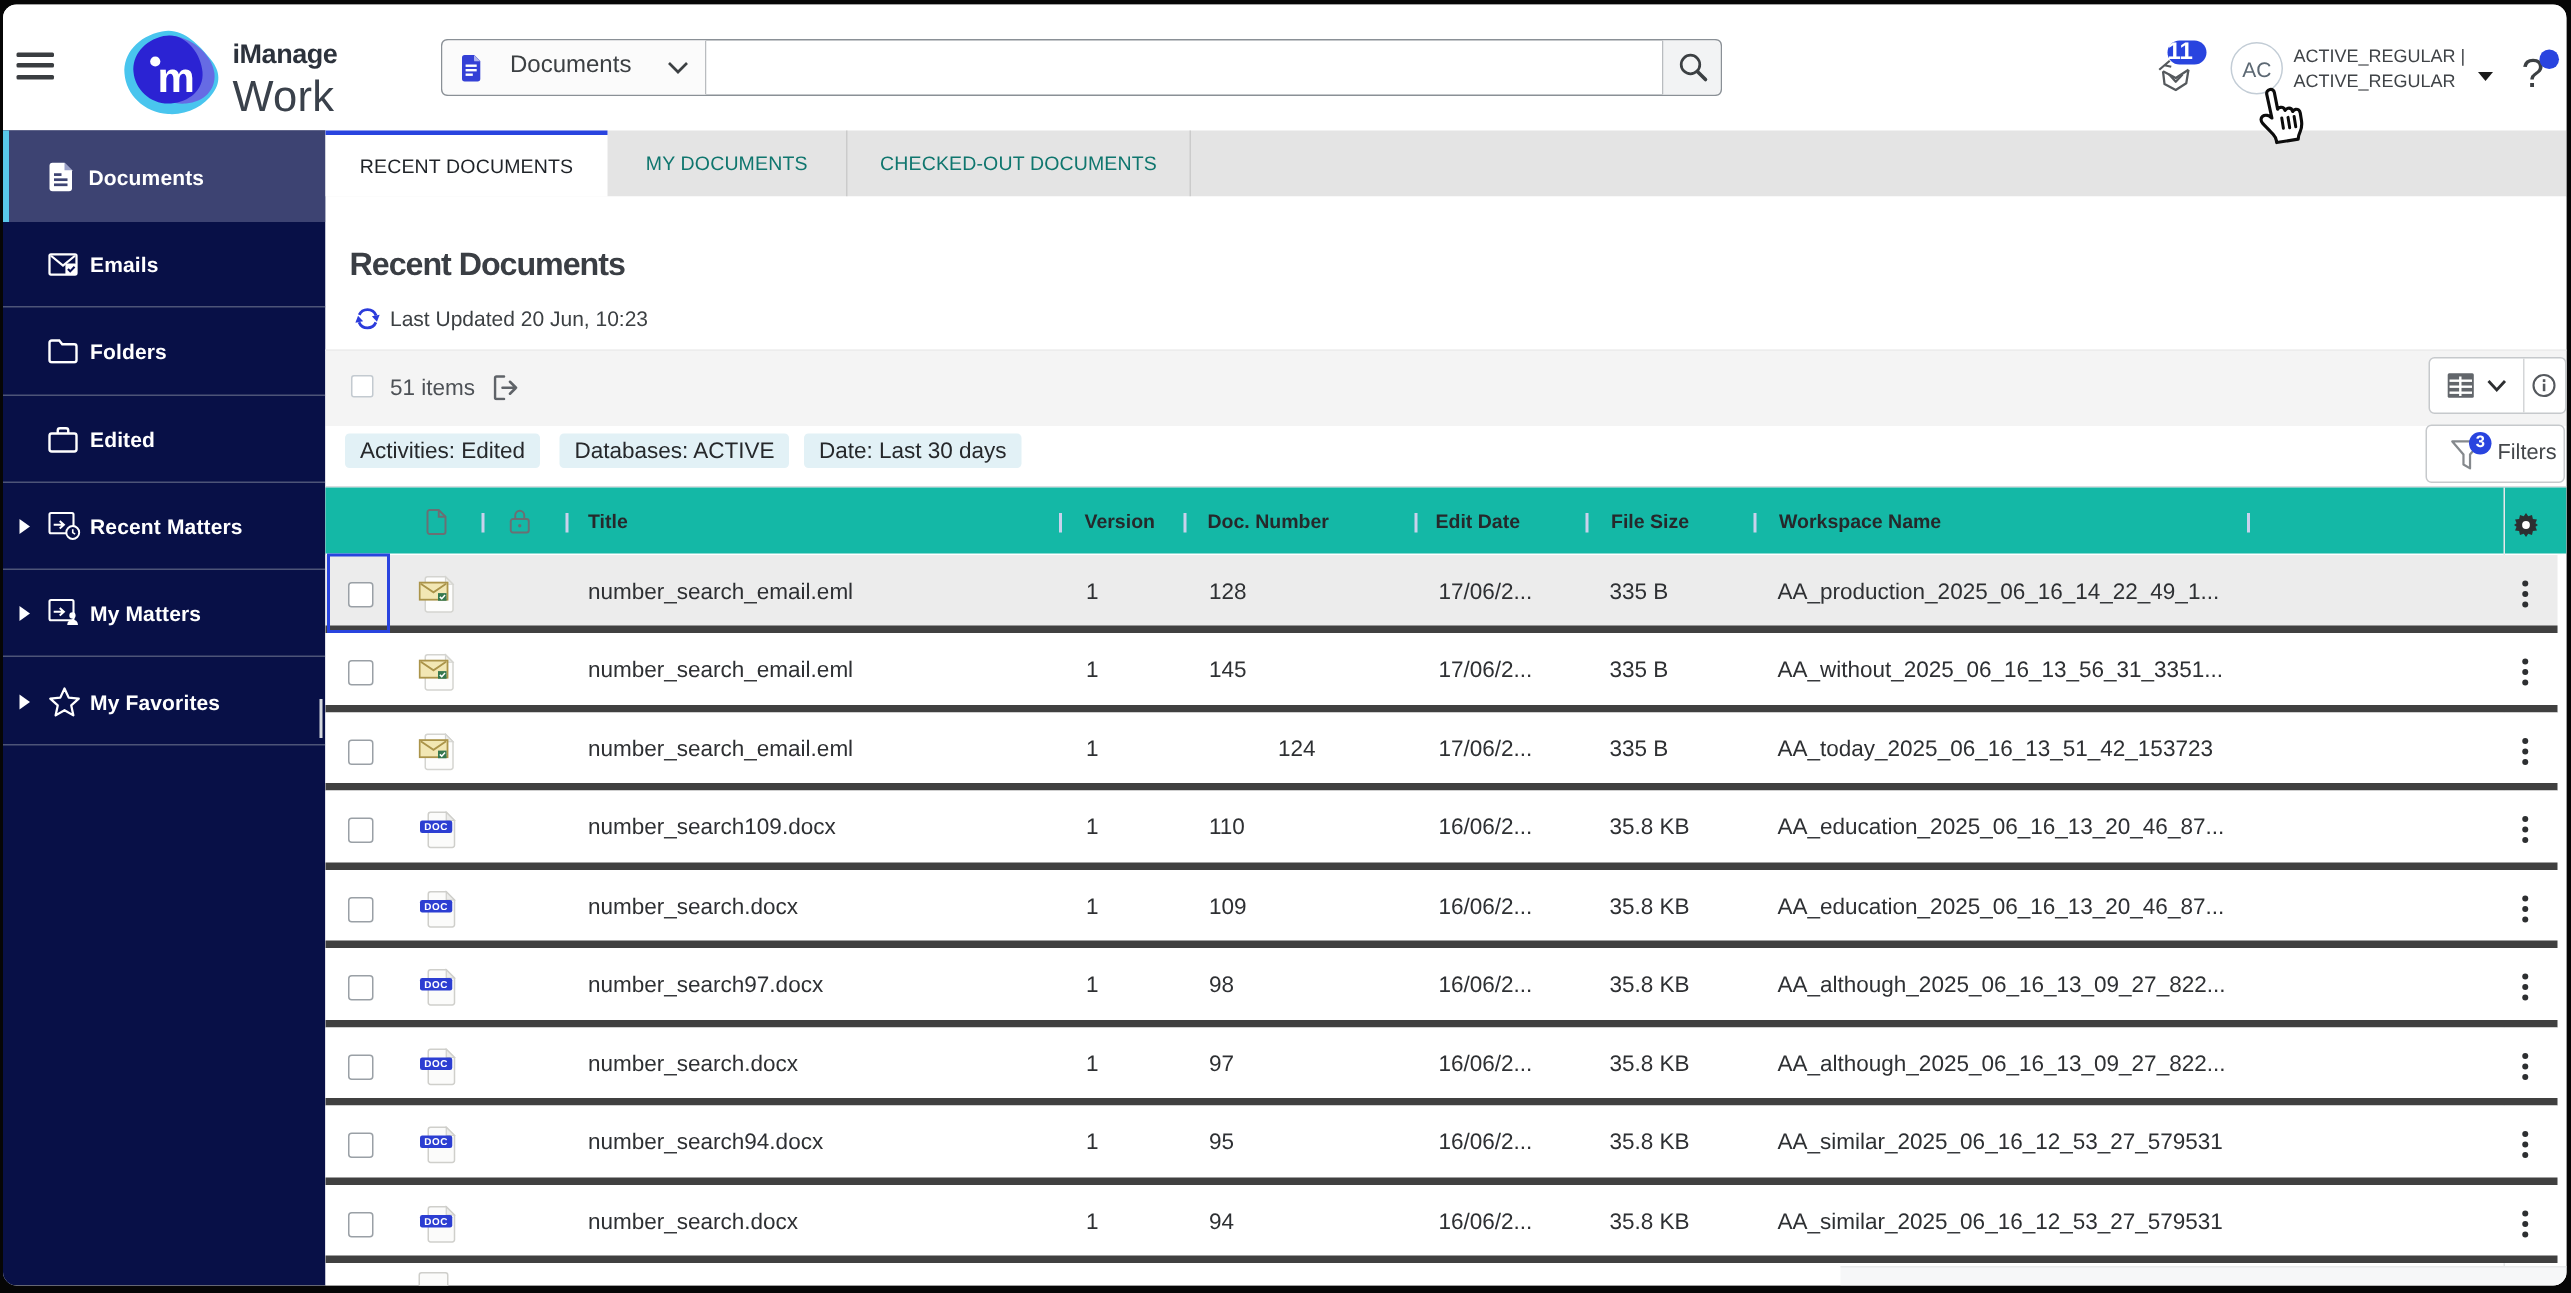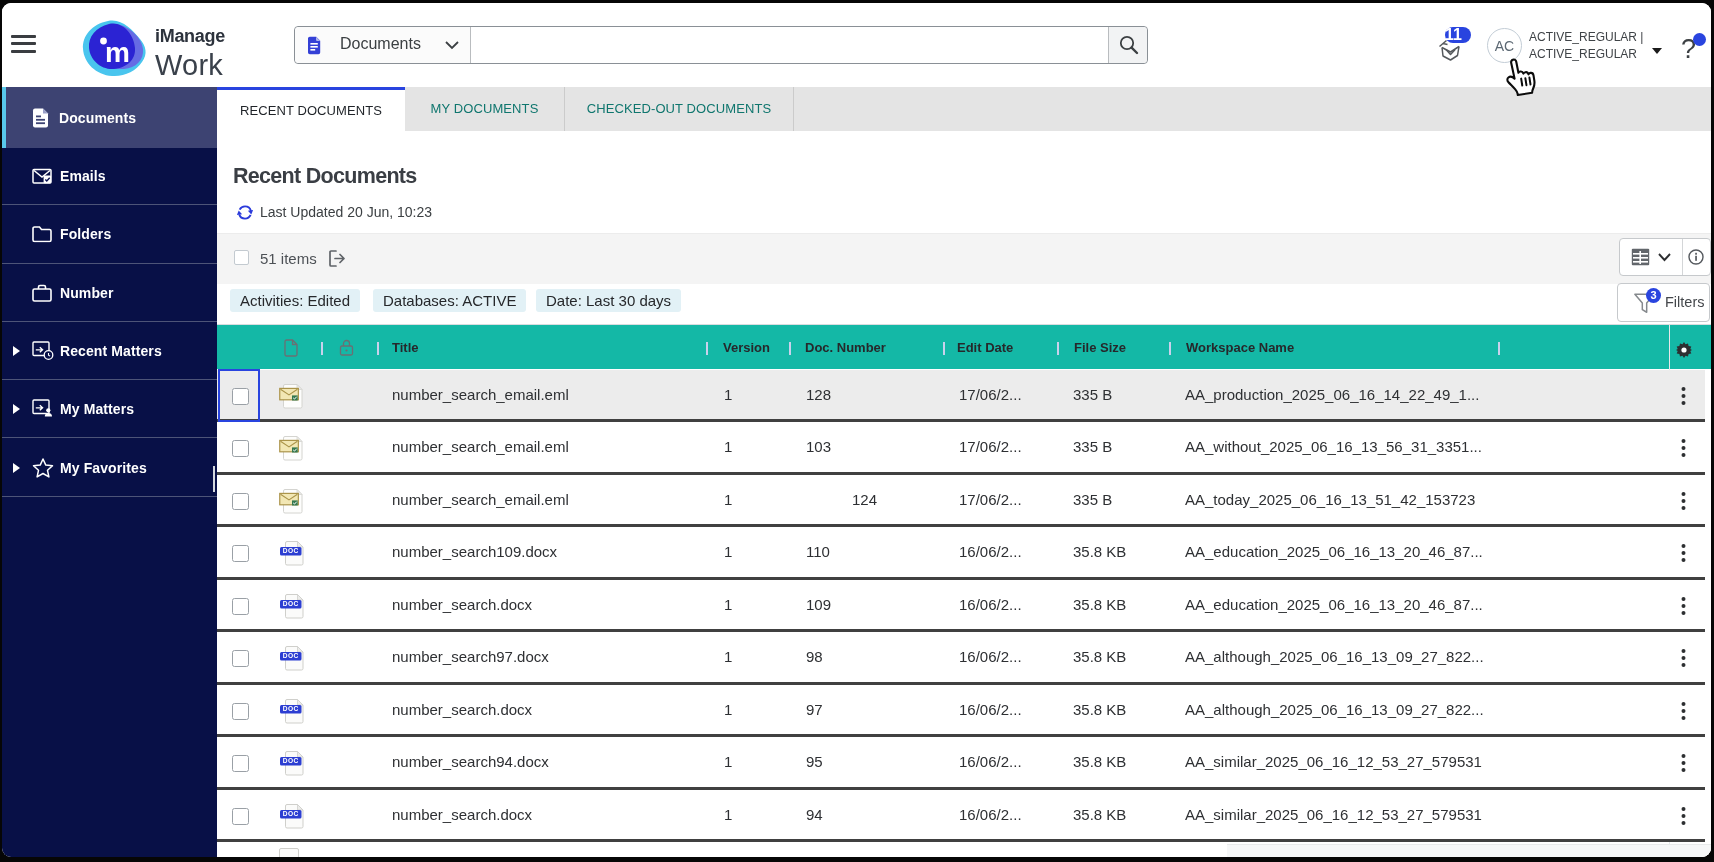--- a/index.html
+++ b/index.html
@@ -48,21 +48,21 @@
   .chip { position:absolute; top:5px; height:23px; background:#e2f1f6; border-radius:3px; font-size:15px; color:#26282b; line-height:23px; padding:0 10px; }
   #filtersbtn { position:absolute; right:1px; top:-1px; width:93px; height:39px; background:#fff; border:1px solid #c6c9cc; border-radius:4px; }
   #fbadge { position:absolute; left:28px; top:4px; width:15px; height:15px; border-radius:50%; background:#2944df; color:#fff; font-size:11px; font-weight:700; text-align:center; line-height:15px; }
   #ftext { position:absolute; left:47px; top:10px; font-size:14.5px; color:#44474b; }
 
   
   #thead { position:absolute; left:0; top:194px; right:0; height:44px; background:#14b8a6; }
   .hlbl { position:absolute; top:15px; font-size:13px; font-weight:700; color:#26282b; }
   .tick { position:absolute; top:17px; width:2px; height:13px; background:#c9d1ec; }
   #rows { position:absolute; left:0; top:238.5px; right:0; bottom:0; }
-  .row { position:absolute; left:0; right:6px; height:52.5px; border-bottom:3px solid #404040; background:#fff; }
+  .row { position:absolute; left:0; right:6px; height:52.5px; border-bottom:5px solid #404040; background:#fff; }
   .row .cb { position:absolute; left:15px; top:18px; border-width:1.5px; border-color:#9aa0a6; }
   .cell { position:absolute; font-size:15px; color:#2e3033; top:16px; }
   .kebab { position:absolute; left:1464px; top:16px; }
   #vline { position:absolute; left:1452px; top:194px; width:1px; bottom:13px; background:#e6e8ea; }
 </style>
 </head>
 <body>
 <div id="win">
 
   <div id="header">
@@ -149,21 +149,21 @@
       <svg width="20" height="17" viewBox="0 0 20 17">
         <path d="M1 3 a1.5 1.5 0 0 1 1.5-1.5 h5 l2 2.5 h8 a1.5 1.5 0 0 1 1.5 1.5 v9 a1.5 1.5 0 0 1 -1.5 1.5 h-15 a1.5 1.5 0 0 1 -1.5 -1.5 Z" fill="none" stroke="#fff" stroke-width="1.6"></path>
       </svg>
       <div class="lbl">Folders</div>
     </div>
     <div class="srow" style="top:177.6px;">
       <svg width="20" height="18" viewBox="0 0 20 18">
         <rect x="1" y="5" width="18" height="12" rx="1.5" fill="none" stroke="#fff" stroke-width="1.6"></rect>
         <path d="M6.5 5 V3 a1.5 1.5 0 0 1 1.5-1.5 h4 a1.5 1.5 0 0 1 1.5 1.5 V5" fill="none" stroke="#fff" stroke-width="1.6"></path>
       </svg>
-      <div class="lbl">Number</div>
+      <div class="lbl">Edited</div>
     </div>
     <div class="srow" style="top:235.9px;">
       <div class="arrow"></div>
       <svg width="22" height="20" viewBox="0 0 22 20">
         <rect x="1" y="1" width="16" height="13.5" rx="1" fill="none" stroke="#fff" stroke-width="1.4"></rect>
         <path d="M3.8 8.8 h6.7 M7.8 6.3 l2.8 2.5 l-2.8 2.5" stroke="#fff" stroke-width="1.3" fill="none"></path>
         <circle cx="16.5" cy="14" r="4.3" fill="#081047" stroke="#fff" stroke-width="1.3"></circle>
         <path d="M16.5 11.9 v2.2 l1.6 1" stroke="#fff" stroke-width="1.1" fill="none"></path>
       </svg>
       <div class="lbl">Recent Matters</div>
@@ -301,21 +301,21 @@
           <svg class="abs" style="left:62px; top:13px;" width="26" height="27" viewBox="0 0 26 27">
       <path d="M6 1.5 h12 l5 5 v17 a1.5 1.5 0 0 1 -1.5 1.5 h-15.5 a1.5 1.5 0 0 1 -1.5 -1.5 v-20.5 a1.5 1.5 0 0 1 1.5 -1.5 Z" fill="#fdfdfc" stroke="#d4d4d0" stroke-width="1"></path>
       <path d="M18 1.5 l5 5 h-5 Z" fill="#eeeeea" stroke="#d4d4d0" stroke-width="0.8"></path>
       <rect x="0.75" y="5.4" width="18.6" height="11.4" fill="#f2e7b4" stroke="#ab944a" stroke-width="1.2"></rect>
       <path d="M1.5 6.2 L10 11.9 L18.4 6.2" fill="none" stroke="#ab944a" stroke-width="1.2"></path>
       <rect x="13" y="12.4" width="5.7" height="5.1" fill="#35784f"></rect>
       <path d="M14.2 14.9 l1.3 1.2 l2.2-2.4" stroke="#fff" stroke-width="1" fill="none"></path>
     </svg>
           <div class="cell" style="left:175px;">number_search_email.eml</div>
           <div class="cell" style="left:507px;">1</div>
-          <div class="cell" style="left:589px;">103</div>
+          <div class="cell" style="left:589px;">145</div>
           <div class="cell" style="left:742px;">17/06/2...</div>
           <div class="cell" style="left:856px;">335 B</div>
           <div class="cell" style="left:968px;">AA_without_2025_06_16_13_56_31_3351...</div>
           <svg class="kebab" width="5" height="20" viewBox="0 0 5 20">
       <circle cx="2.5" cy="3" r="2" fill="#2d2f31"></circle>
             <circle cx="2.5" cy="10" r="2" fill="#2d2f31"></circle>
             <circle cx="2.5" cy="17" r="2" fill="#2d2f31"></circle>
     </svg>
         </div>
     <div class="row" style="top:105.0px;">

